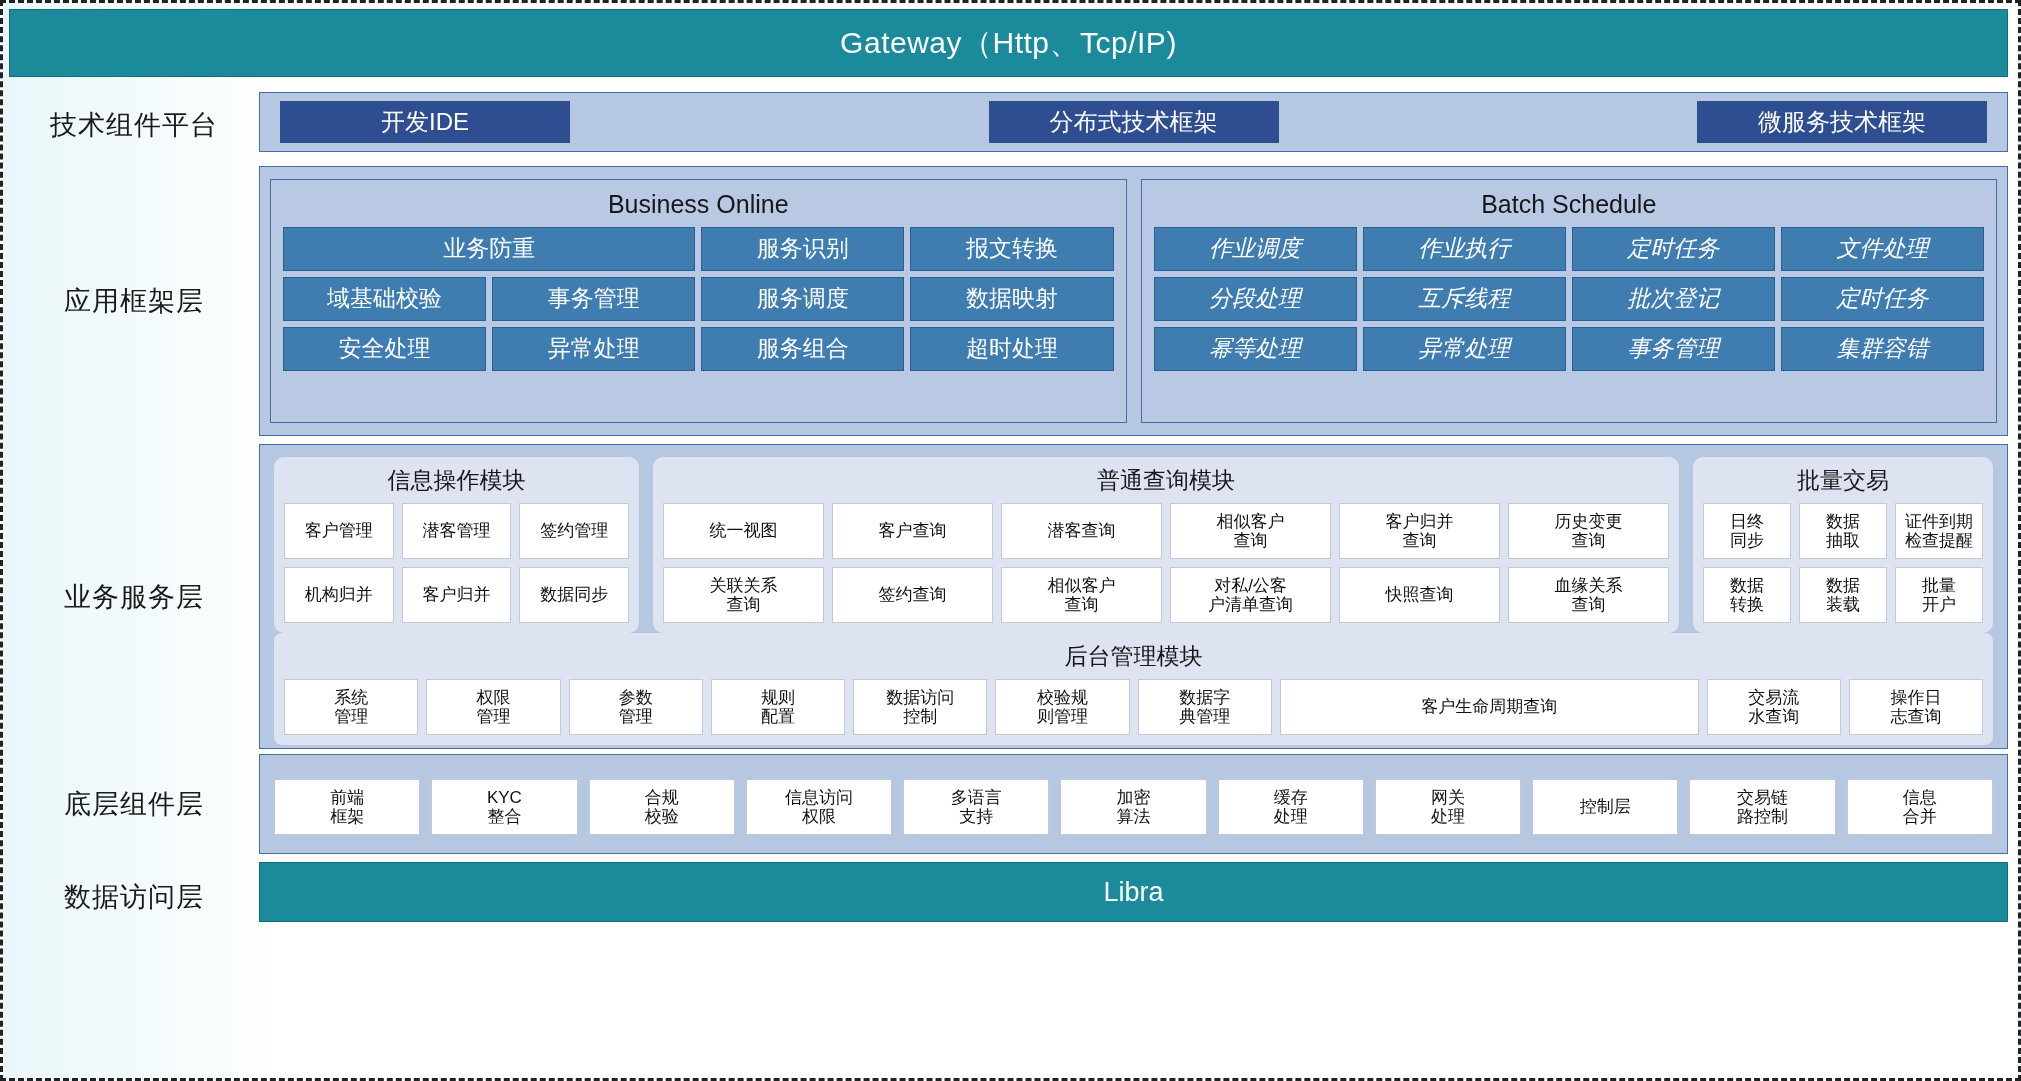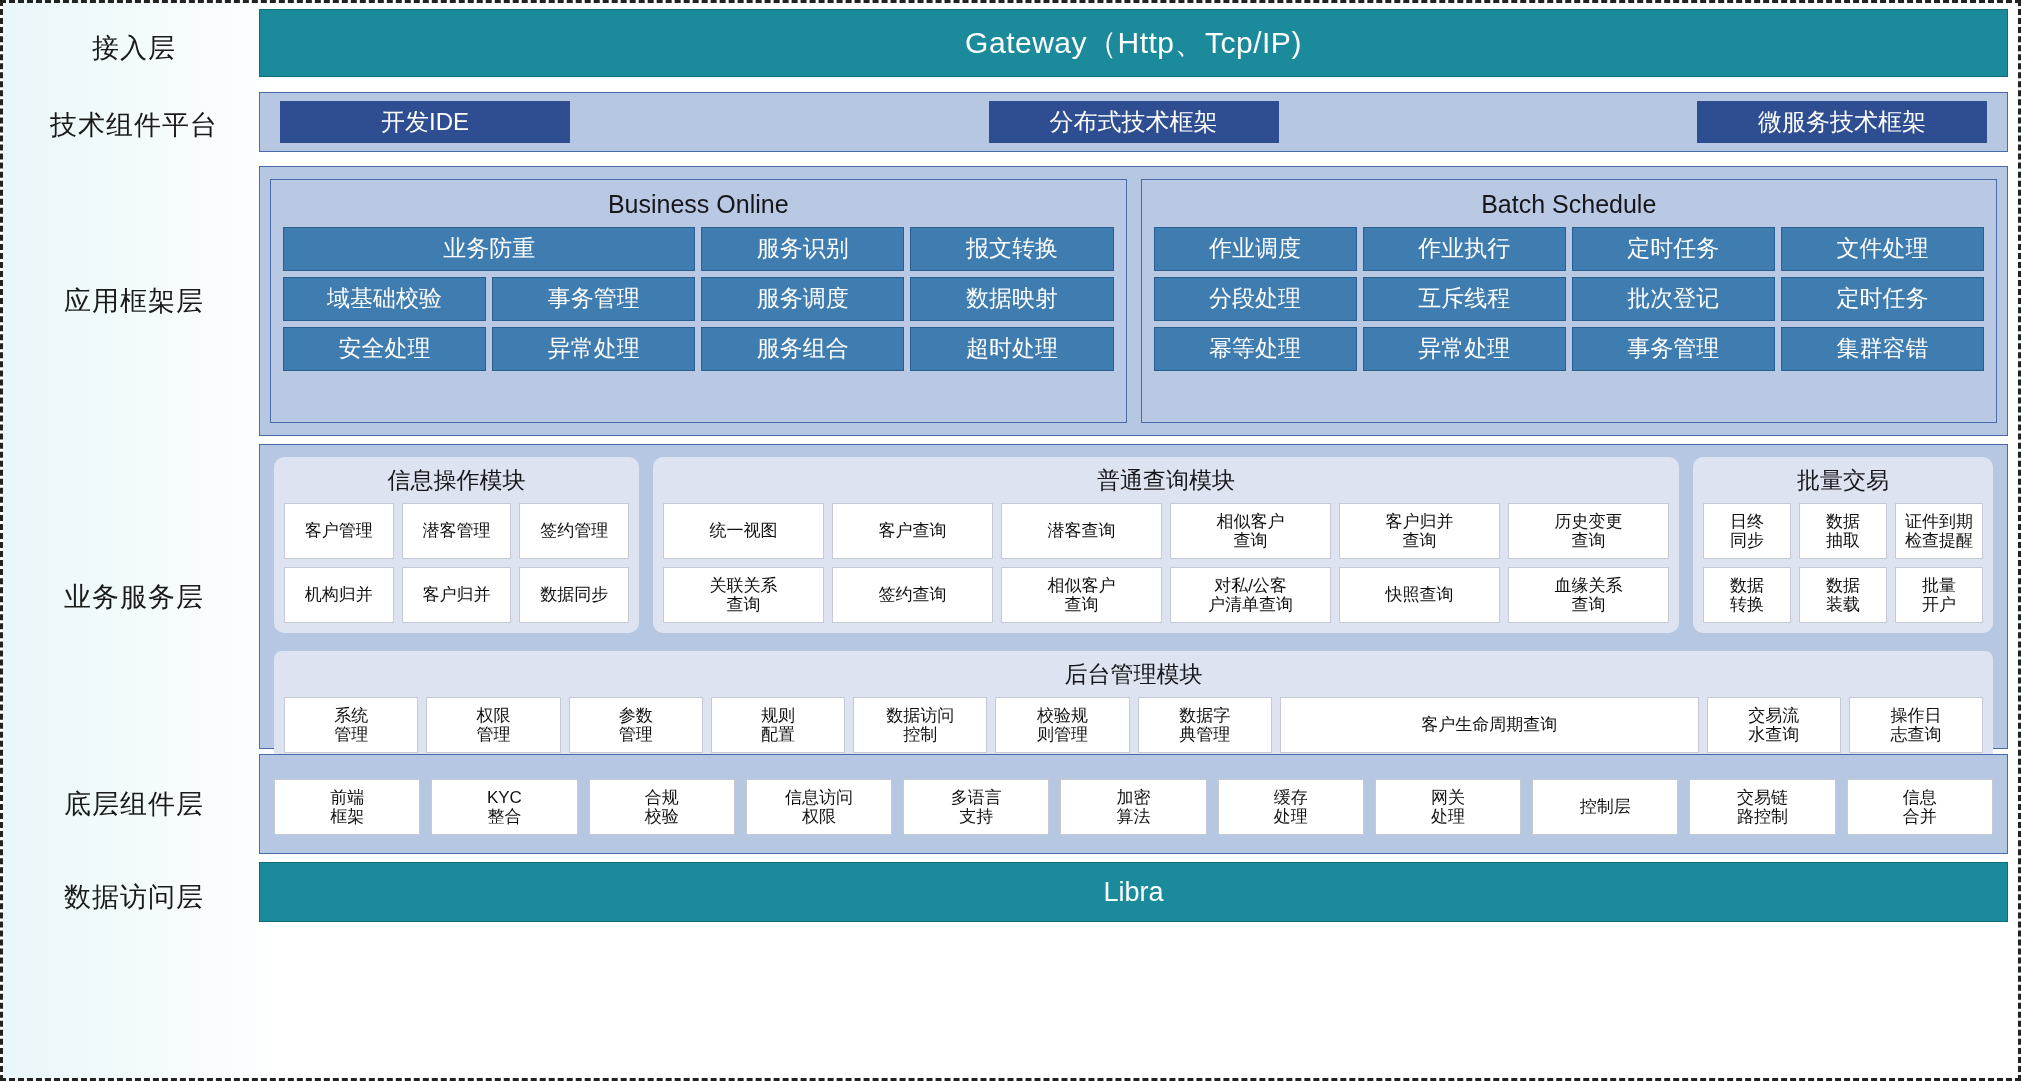--- a/index.html
+++ b/index.html
@@ -79,29 +79,29 @@
   .cell-blue {
     background: #3f7cb0;
     border: 1px solid #2a5f92;
     color: #ffffff;
     font-size: 23px;
     height: 44px;
     display: flex; align-items: center; justify-content: center;
     text-align: center; line-height: 1.1;
   }
   .bo-grid { grid-template-columns: 1fr 1fr 1fr 1fr; }
-  .bs-grid { grid-template-columns: repeat(4, 1fr); }
+  .bs-grid { grid-template-columns: repeat(4, 1fr); font-style: italic; }
 
   
   .svc-band {
     flex: 1;
     background: #b6c7e2;
     border: 1px solid #4a6ba8;
     display: flex; flex-direction: column;
-    gap: 18px; padding: 12px 14px;
+    gap: 0; padding: 12px 14px;
   }
   .svc-top { display: flex; gap: 14px; }
   .mod {
     background: #dde3f0;
     border-radius: 10px;
     padding: 6px 10px 10px 10px;
     display: flex; flex-direction: column;
   }
   .mod-title {
     text-align: center; font-size: 23px; color: #17171b; padding: 2px 0 7px 0;
@@ -142,21 +142,20 @@
 
   .gap-sm { height: 8px; }
   .gap-xs { height: 5px; }
 </style>
 </head>
 <body>
 
 <div class="canvas">
 
   <div class="row" style="height:78px;">
-    <div class="row-label">接入层</div>
     <div class="row-body">
       <div class="gateway">Gateway（Http、Tcp/IP)</div>
     </div>
   </div>
 
   <div class="gap-xs"></div>
 
   <div class="row" style="height:66px;">
     <div class="row-label">技术组件平台</div>
     <div class="row-body">

